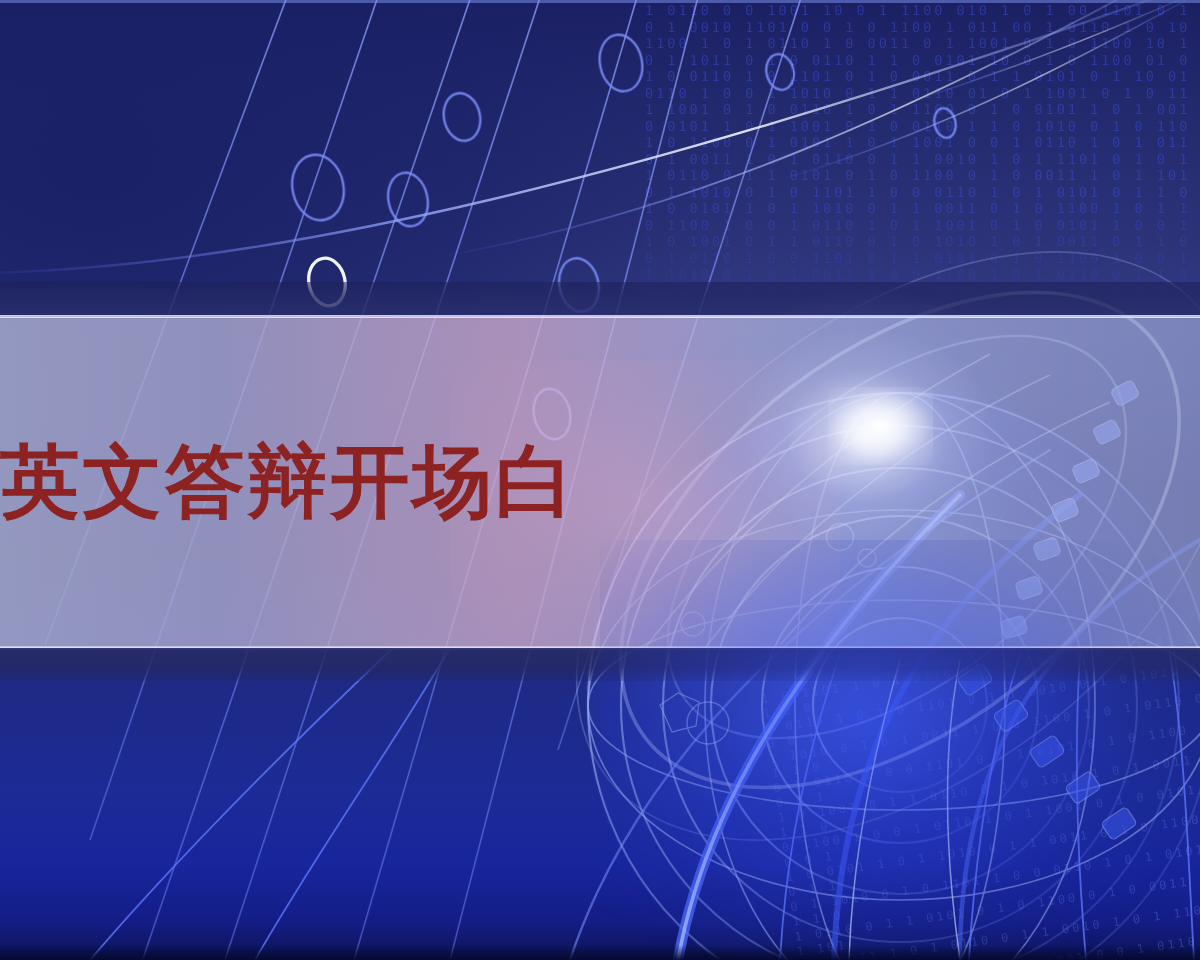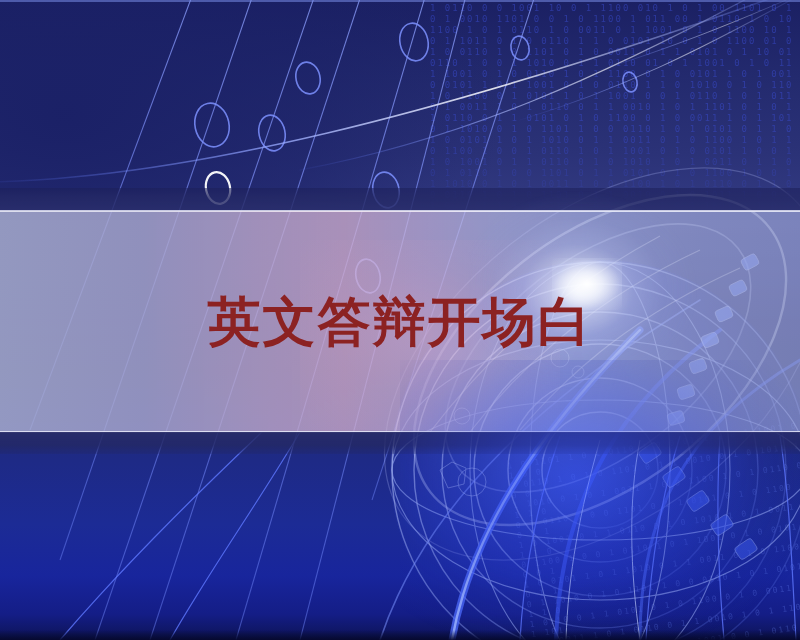--- a/index.html
+++ b/index.html
@@ -223,21 +223,21 @@
 
   
   .title-wrap {
     position: absolute;
     left: 0;
     top: 211px;
     width: 800px;
     height: 221px;
     display: flex;
     align-items: center;
-    justify-content: center;
+    justify-content: flex-start;
   }
   .title {
     font-family: "DejaVu Sans", "Liberation Sans", sans-serif;
     font-size: 53px;
     font-weight: 700;
     letter-spacing: 2px;
     color: #8c2222;
     line-height: 1;
     white-space: nowrap;
     margin: 0;

